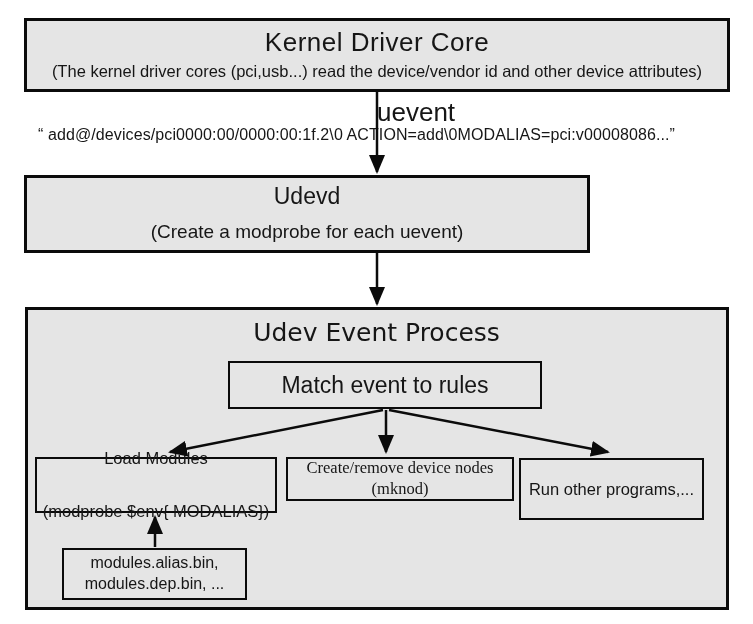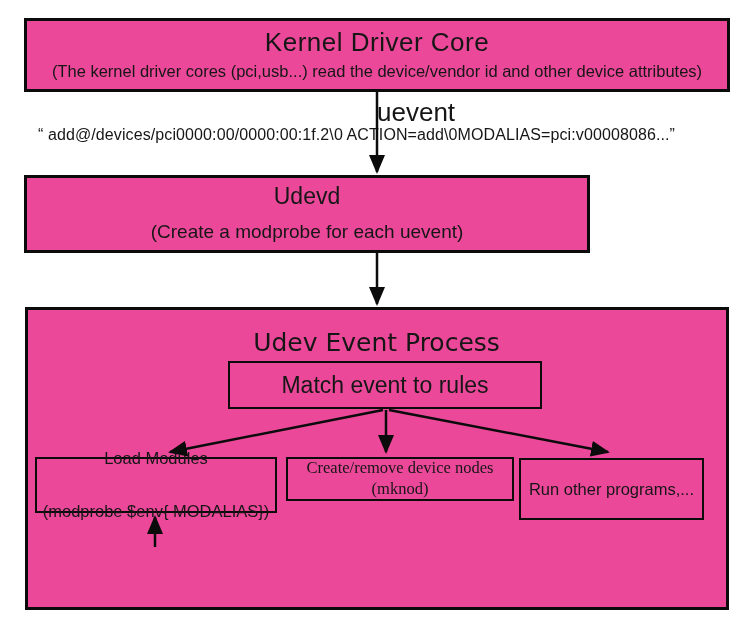--- a/index.html
+++ b/index.html
@@ -12,21 +12,21 @@
     width: 753px;
     height: 624px;
     background: #ffffff;
     font-family: "Liberation Sans", sans-serif;
     color: #161616;
     overflow: hidden;
   }
   .box {
     position: absolute;
     border: 3px solid #0b0b0b;
-    background: #ec4899;
+    background: #e5e5e5;
     display: flex;
     flex-direction: column;
     align-items: center;
     justify-content: center;
     text-align: center;
     box-sizing: border-box;
   }
   .box-inner {
     border-width: 2px;
   }
@@ -54,21 +54,20 @@
   .udevd-sub   { font-size: 19px; line-height: 1.2; }
 
   .event-box { left: 25px; top: 307px; width: 704px; height: 303px; justify-content: flex-start; }
   .event-title {
     position: absolute;
     left: 0; top: 318px;
     width: 753px;
     text-align: center;
     font-family: "DejaVu Sans", sans-serif;
     font-size: 25px;
-    margin-top: 10px;
   }
 
   .match-box   { left: 228px; top: 361px; width: 314px; height: 48px; }
   .match-label { font-size: 23px; }
 
   .load-box    { left: 35px;  top: 457px; width: 242px; height: 56px; gap: 32px; }
   .create-box  { left: 286px; top: 457px; width: 228px; height: 44px; font-family: Liberation Serif, serif; }
   .run-box     { left: 519px; top: 458px; width: 185px; height: 62px; }
   .child-line  { font-size: 16.5px; line-height: 1.25; white-space: nowrap; }
 
@@ -114,20 +113,24 @@
 
   <div class="box box-inner create-box">
     <div class="child-line">Create/remove device nodes</div>
     <div class="child-line">(mknod)</div>
   </div>
 
   <div class="box box-inner run-box">
     <div class="child-line">Run other programs,...</div>
   </div>
 
+  <div class="box box-inner modules-box">
+    <div class="modules-line">modules.alias.bin,</div>
+    <div class="modules-line">modules.dep.bin, ...</div>
+  </div>
 
   <svg class="arrows" viewBox="0 0 753 624" xmlns="http://www.w3.org/2000/svg">
     <defs>
       <marker id="ah" markerUnits="userSpaceOnUse" markerWidth="20" markerHeight="16" refX="17" refY="8" orient="auto">
         <path d="M0,0 L19,8 L0,16 z" fill="#0b0b0b"></path>
       </marker>
     </defs>
     <line x1="377" y1="91" x2="377" y2="172" stroke="#0b0b0b" stroke-width="2.5" marker-end="url(#ah)"></line>
     <line x1="377" y1="253" x2="377" y2="304" stroke="#0b0b0b" stroke-width="2.5" marker-end="url(#ah)"></line>
     <line x1="383" y1="410" x2="170" y2="452" stroke="#0b0b0b" stroke-width="2.5" marker-end="url(#ah)"></line>

